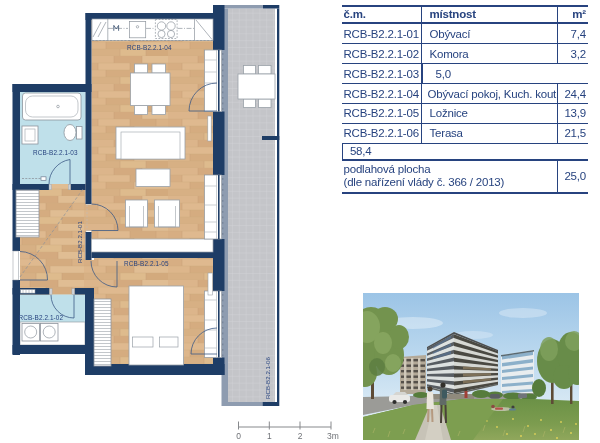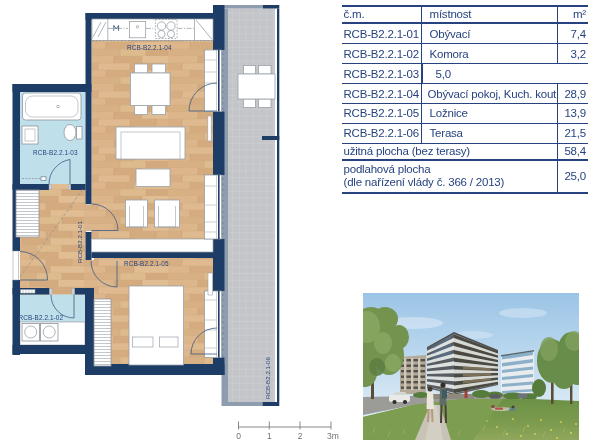--- a/index.html
+++ b/index.html
@@ -241,21 +241,21 @@
 </g>
 <g fill="#6f7277" font-size="8.5" text-anchor="middle">
 <text x="238.5" y="439">0</text>
       <text x="269.3" y="439">1</text>
       <text x="300" y="439">2</text>
       <text x="333" y="439">3m</text>
 </g>
 </svg>
 
 <div id="tbl">
-<div class="rw" style="height:19.9px;border-top:2px solid #27437f;border-bottom:2px solid #27437f;font-weight:normal">
+<div class="rw" style="height:19.9px;border-top:2px solid #27437f;border-bottom:2px solid #27437f;font-weight:bold">
   <div class="c1 v1">č.m.</div>
       <div class="c2">místnost</div>
       <div class="c3 v2">m²</div>
 </div>
 <div class="rw" style="height:19.9px">
       <div class="c1 v1">RCB-B2.2.1-01</div>
       <div class="c2">Obývací</div>
       <div class="c3 v2">7,4</div>
     </div>
 <div class="rw" style="height:19.9px">
@@ -263,34 +263,33 @@
       <div class="c2">Komora</div>
       <div class="c3 v2">3,2</div>
     </div>
 <div class="rw" style="height:19.9px">
       <div class="c1 v1">RCB-B2.2.1-03</div>
       <div class="c3 v2">5,0</div>
     </div>
 <div class="rw" style="height:19.9px">
       <div class="c1 v1">RCB-B2.2.1-04</div>
       <div class="c2" style="padding-left:6px">Obývací pokoj, Kuch. kout</div>
-      <div class="c3 v2">28,9</div>
+      <div class="c3 v2">24,4</div>
     </div>
 <div class="rw" style="height:19.9px">
       <div class="c1 v1">RCB-B2.2.1-05</div>
       <div class="c2">Ložnice</div>
       <div class="c3 v2">13,9</div>
     </div>
 <div class="rw" style="height:19.9px">
       <div class="c1 v1">RCB-B2.2.1-06</div>
       <div class="c2">Terasa</div>
       <div class="c3 v2">21,5</div>
     </div>
 <div class="rw" style="height:17.2px;border-bottom:2px solid #27437f">
-      <div style="width:214.5px;padding-left:1.5px;box-sizing:border-box">užitná plocha (bez terasy)</div>
       <div class="c3 v2">58,4</div>
     </div>
 <div class="rw" style="height:33px;border-bottom:2px solid #27437f">
       <div style="width:214.5px;padding-left:1.5px;box-sizing:border-box;line-height:13.5px">podlahová plocha<br>(dle nařízení vlády č. 366 / 2013)</div>
       <div class="c3 v2">25,0</div>
     </div>
 </div>
 
 <svg id="photo" width="216" height="147" viewBox="0 0 216 147" style="left:363px;top:293px">
 <defs>

